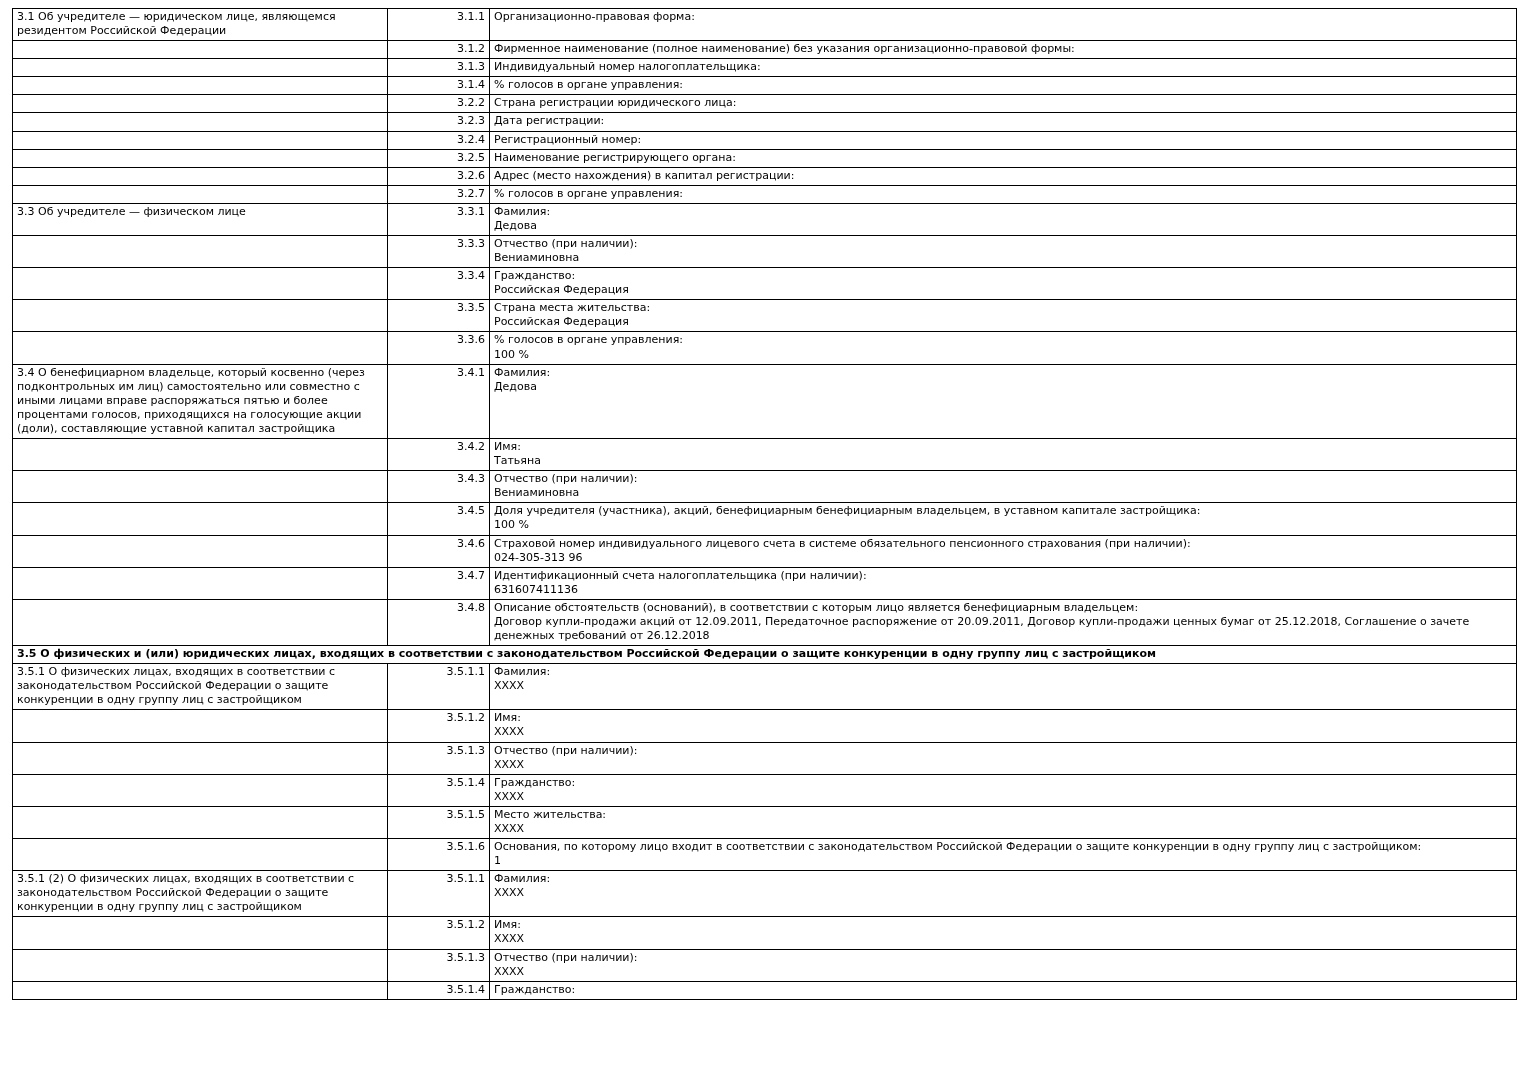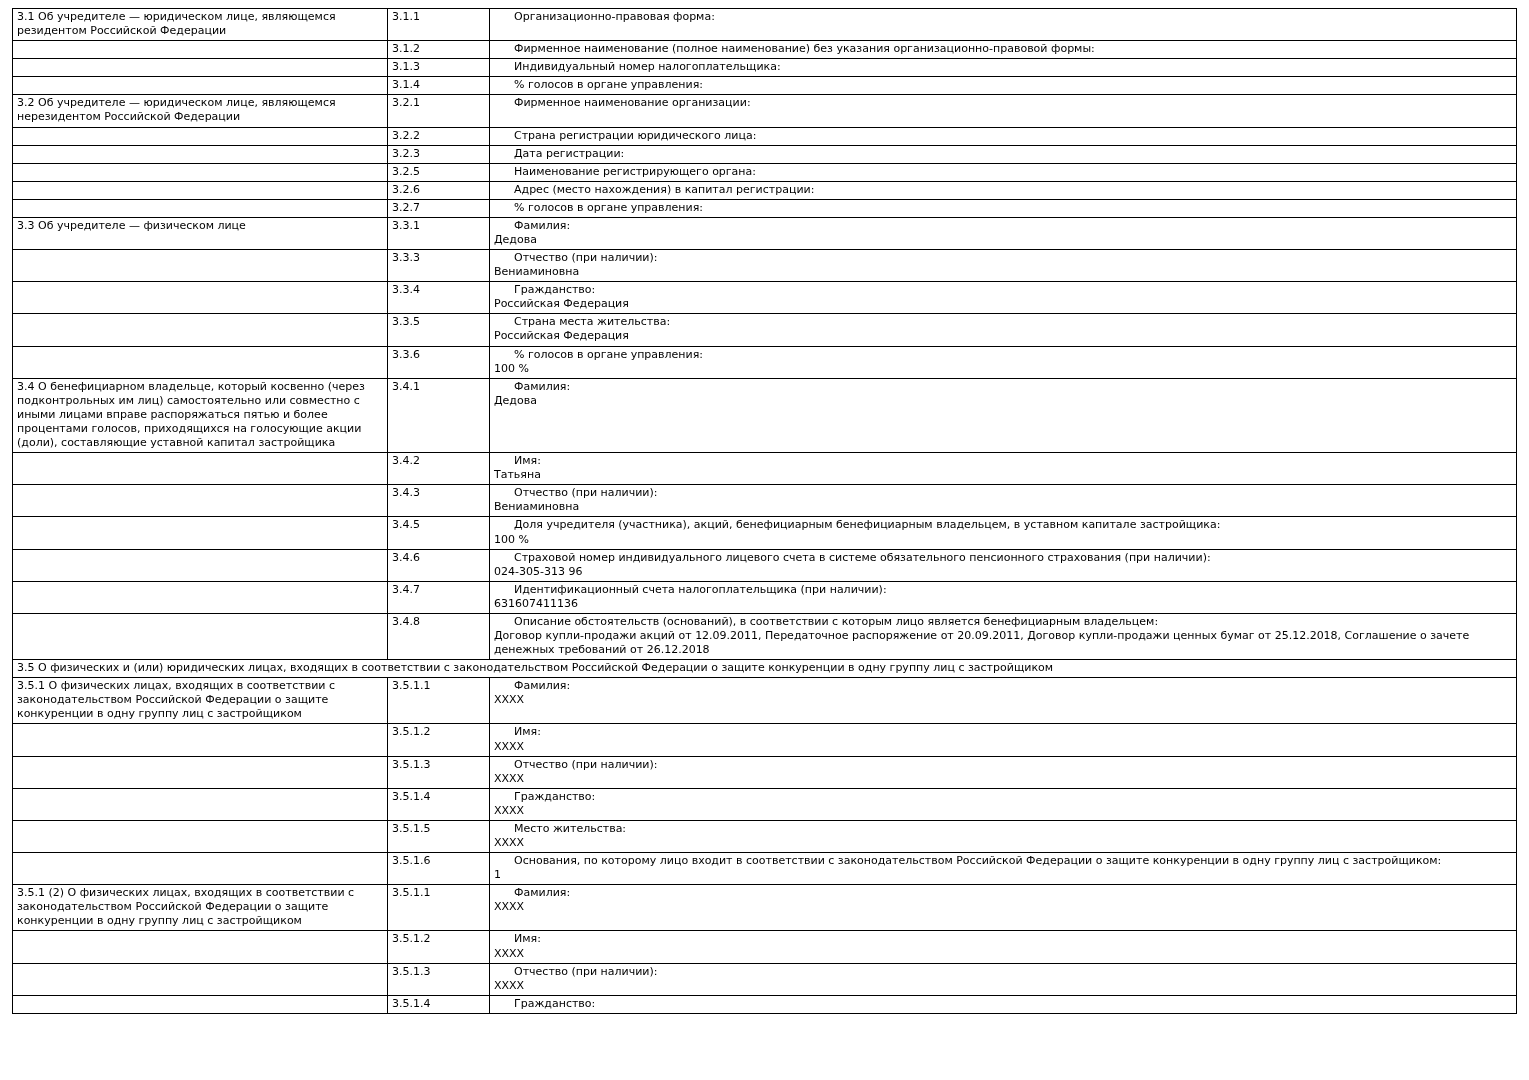--- a/index.html
+++ b/index.html
@@ -24,25 +24,25 @@
     border: 1px solid #000000;
     padding: 1px 4px 2px 4px;
     font-size: 11px;
     line-height: 1.28;
     vertical-align: top;
     overflow-wrap: break-word;
   }
   col.c-section { width: 375px; }
   col.c-code    { width: 102px; }
   col.c-field   { width: auto; }
-  td.col-code   { vertical-align: middle; }
+  td.col-code   { vertical-align: middle; text-align: right; }
   td.col-field  { vertical-align: middle; }
-  .field-label  { font-weight: normal; margin-left: 20px; }
+  .field-label  { font-weight: normal; }
   .field-value  { font-weight: normal; }
-  td.col-span   { font-weight: normal; margin-left: 19px; }
+  td.col-span   { font-weight: bold; margin-left: 19px; }
 </style>
 </head>
 <body>
 
 <div class="page">
   <table class="decl">
     <colgroup>
       <col class="c-section">
       <col class="c-code">
       <col class="c-field">
@@ -74,40 +74,40 @@
   </tr>
         <tr>
     <td class="col-section"></td>
     <td class="col-code">3.1.4</td>
     <td class="col-field">
       <div class="field-label">% голосов в органе управления:</div>
 
     </td>
   </tr>
         <tr>
-    <td class="col-section">3.2 Об учредителе — юридическом лице, являющемся нерезидентом Российской Федерации</td>
-    <td class="col-code">3.2.1</td>
-    <td class="col-field">
-      <div class="field-label">Фирменное наименование организации:</div>
-
-    </td>
-  </tr>
-        <tr>
     <td class="col-section"></td>
     <td class="col-code">3.2.2</td>
     <td class="col-field">
       <div class="field-label">Страна регистрации юридического лица:</div>
 
     </td>
   </tr>
         <tr>
     <td class="col-section"></td>
     <td class="col-code">3.2.3</td>
     <td class="col-field">
       <div class="field-label">Дата регистрации:</div>
+
+    </td>
+  </tr>
+        <tr>
+    <td class="col-section"></td>
+    <td class="col-code">3.2.4</td>
+    <td class="col-field">
+      <div class="field-label">Регистрационный номер:</div>
 
     </td>
   </tr>
         <tr>
     <td class="col-section"></td>
     <td class="col-code">3.2.5</td>
     <td class="col-field">
       <div class="field-label">Наименование регистрирующего органа:</div>
 
     </td>

